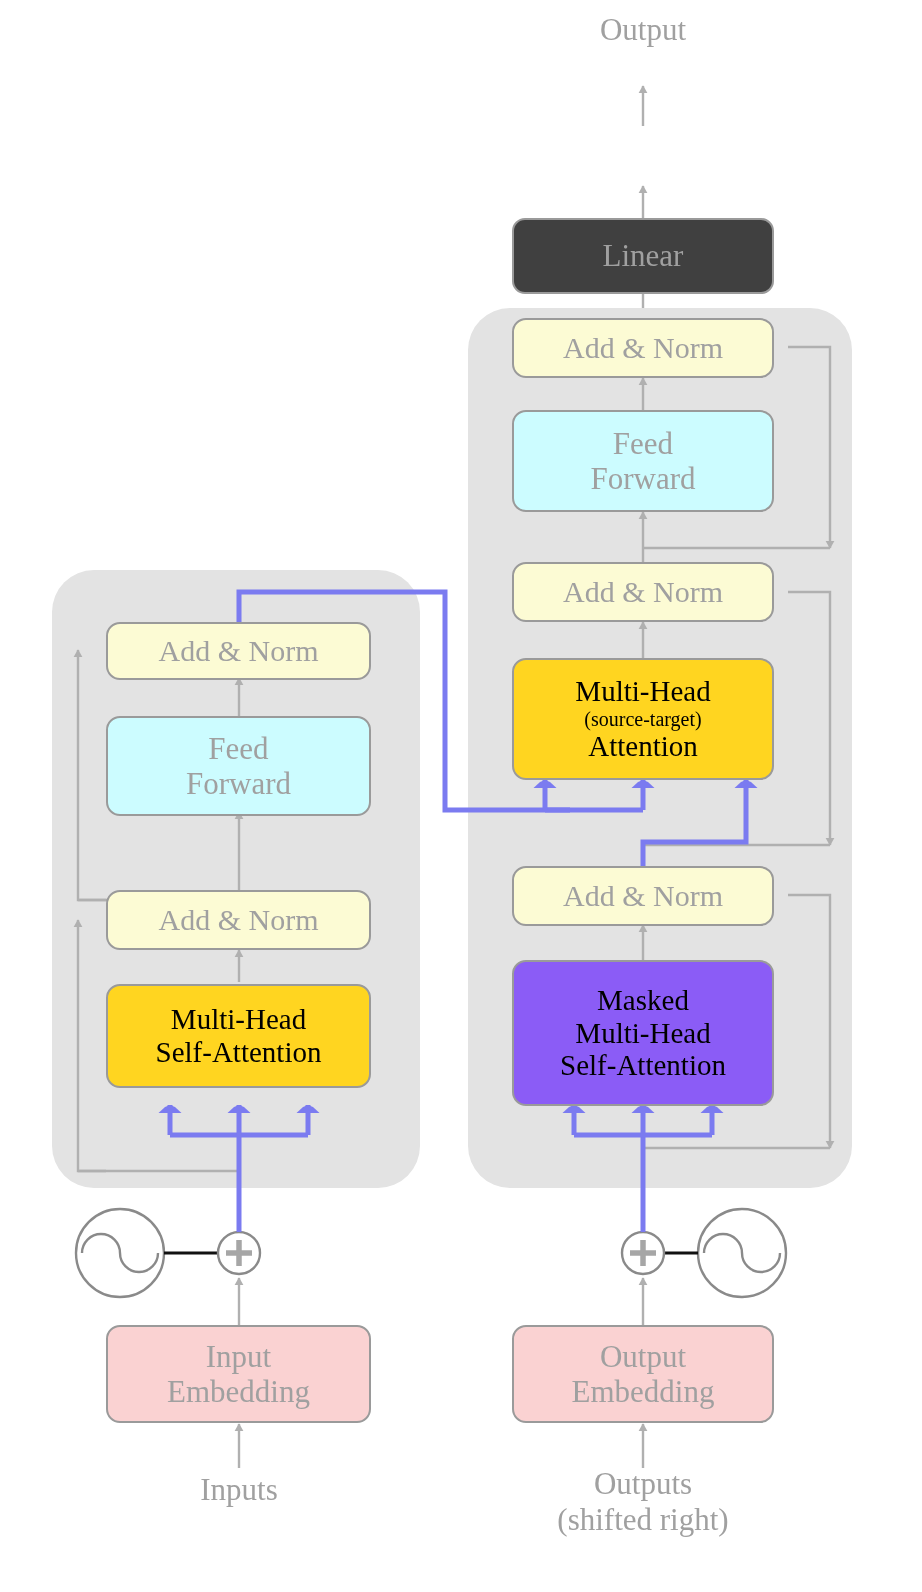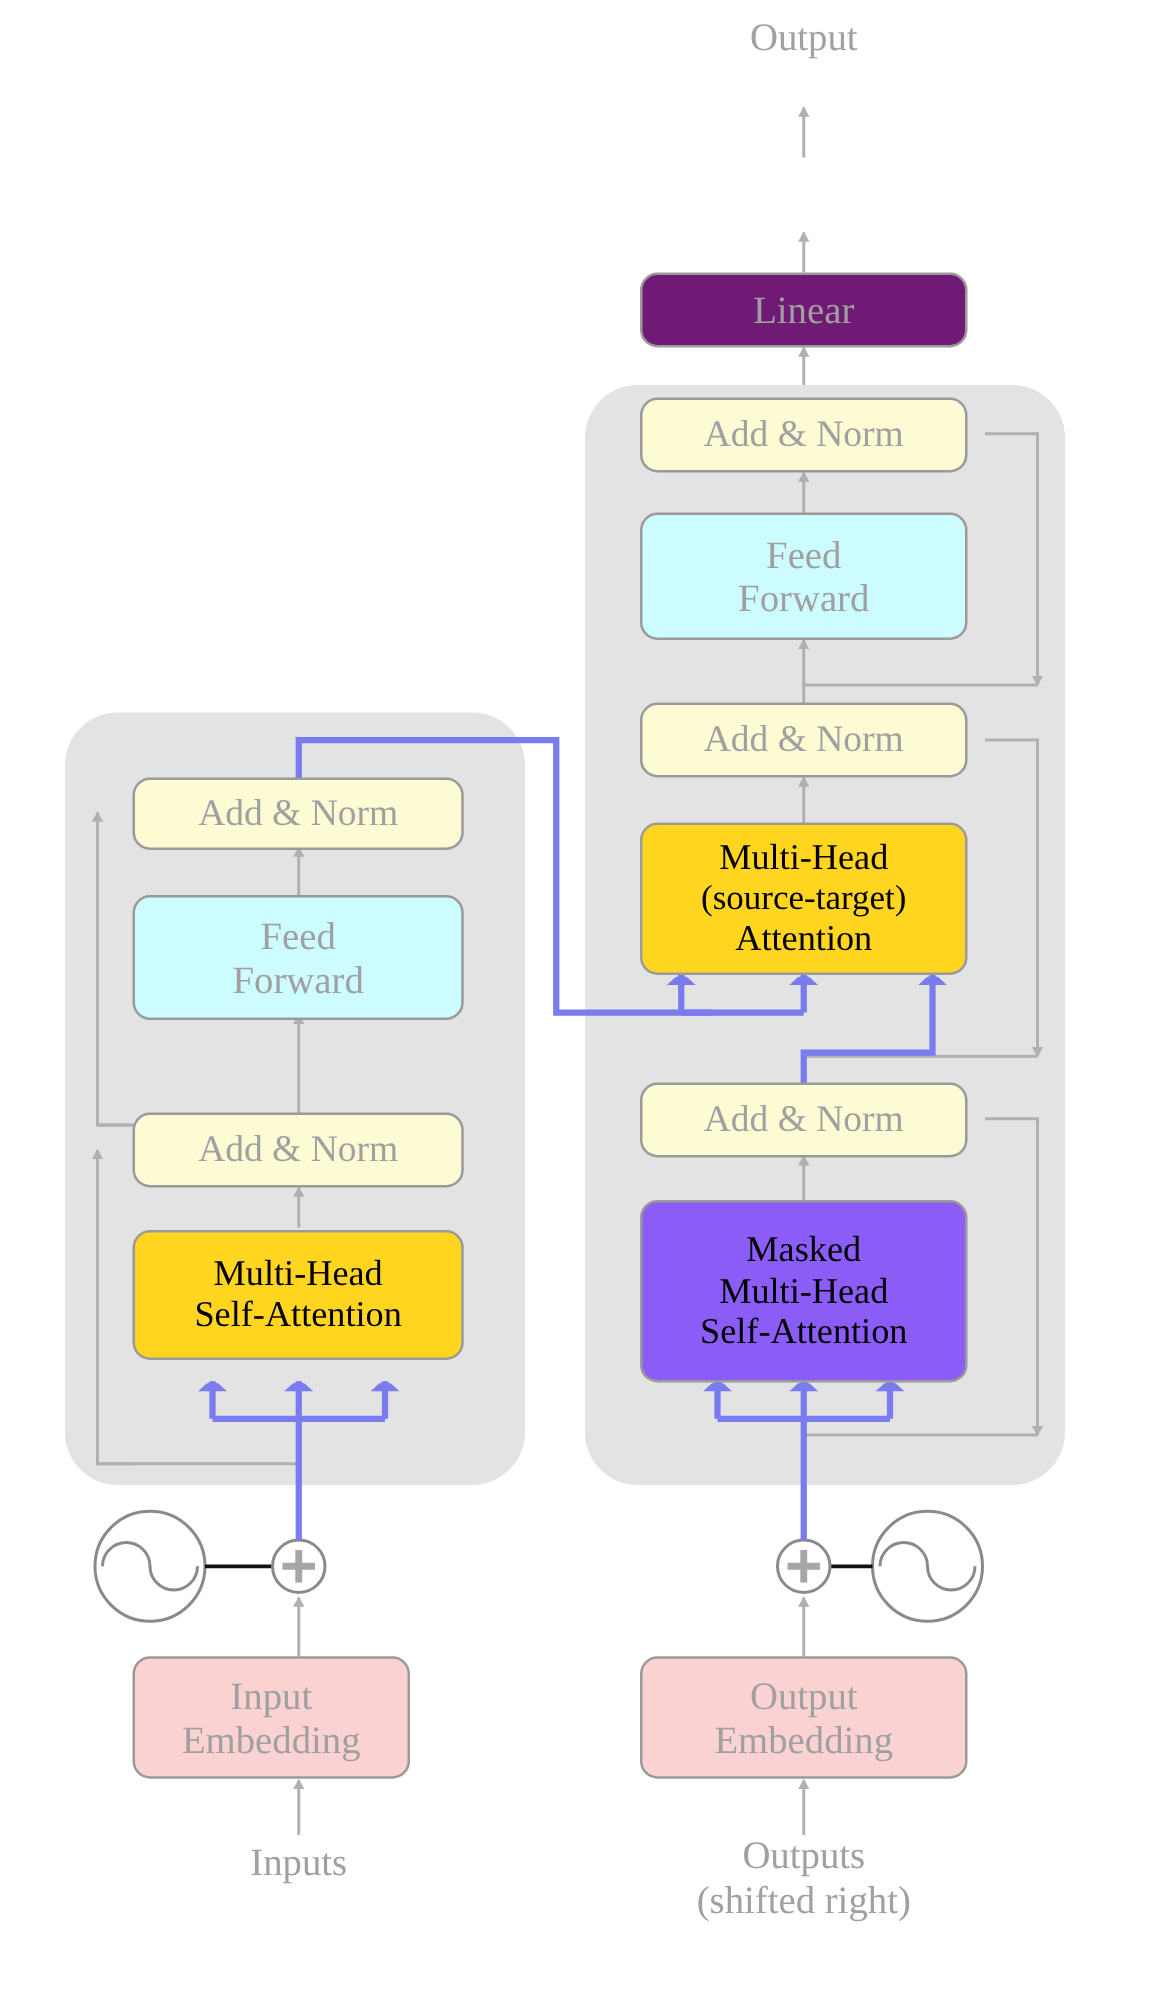--- a/index.html
+++ b/index.html
@@ -7,21 +7,21 @@
        font-family:"Liberation Serif","DejaVu Serif",serif;}
   #stage{position:absolute;left:0;top:0;width:922px;height:1592px;}
   svg.layer{position:absolute;left:0;top:0;width:922px;height:1592px;}
   .node{position:absolute;box-sizing:border-box;border:2px solid #9a9a9a;
         border-radius:14px;display:flex;flex-direction:column;
         align-items:center;justify-content:center;line-height:1.13;
         text-align:center;}
   .lbl-grey{color:#a0a0a0;}
   .lbl-black{color:#000000;text-align:right;}
   .free{position:absolute;color:#a0a0a0;text-align:center;line-height:1.16;}
-  .s30{font-size:30px;} .s31{font-size:31px;} .s27{font-size:28px;}
+  .s30{font-size:30px;} .s31{font-size:31px;} .s27{font-size:20px;}
   .s29{font-size:29px;}
 </style>
 </head>
 <body>
 
 <div id="stage">
 
   <svg class="layer">
     <defs>
       <marker id="ahG" markerWidth="11" markerHeight="11" refX="7.4" refY="5.2" orient="auto" markerUnits="userSpaceOnUse">
@@ -112,21 +112,21 @@
       <path d="M643,1232 L643,1135"></path>
       <path d="M574,1135 L712,1135"></path>
       <path d="M574,1135 L574,1105" marker-end="url(#ahB)"></path>
       <path d="M643,1135 L643,1105" marker-end="url(#ahB)"></path>
       <path d="M712,1135 L712,1105" marker-end="url(#ahB)"></path>
 
       <path d="M643,868 L643,842 L746,842 L746,780" marker-end="url(#ahB)"></path>
     </g>
   </svg>
 
-  <div class="node s31 lbl-grey" style="left:512px;top:218px;width:262px;height:60px;background:#701a75;">
+  <div class="node s31 lbl-grey" style="left:512px;top:218px;width:262px;height:76px;background:#404040;border-radius:13px;">
     <span>Linear</span>
   </div>
 
   <div class="node s30 lbl-grey" style="left:512px;top:318px;width:262px;height:60px;background:#FCFBD4;">
     <span>Add &amp; Norm</span>
   </div>
   <div class="node s31 lbl-grey" style="left:512px;top:410px;width:262px;height:102px;background:#CCFCFF;">
     <span>Feed</span>
     <span>Forward</span>
   </div>
@@ -155,21 +155,21 @@
     <span>Forward</span>
   </div>
   <div class="node s30 lbl-grey" style="left:106px;top:890px;width:265px;height:60px;background:#FCFBD4;">
     <span>Add &amp; Norm</span>
   </div>
   <div class="node s29 lbl-black" style="left:106px;top:984px;width:265px;height:104px;background:#FFD520;">
     <span>Multi-Head</span>
     <span>Self-Attention</span>
   </div>
 
-  <div class="node s31 lbl-grey" style="left:106px;top:1325px;width:222px;height:98px;background:#FAD2D2;">
+  <div class="node s31 lbl-grey" style="left:106px;top:1325px;width:265px;height:98px;background:#FAD2D2;">
     <span>Input</span>
     <span>Embedding</span>
   </div>
   <div class="node s31 lbl-grey" style="left:512px;top:1325px;width:262px;height:98px;background:#FAD2D2;">
     <span>Output</span>
     <span>Embedding</span>
   </div>
 
   <div class="free s31" style="left:443px;top:12px;width:400px;">
     <div>Output</div>

